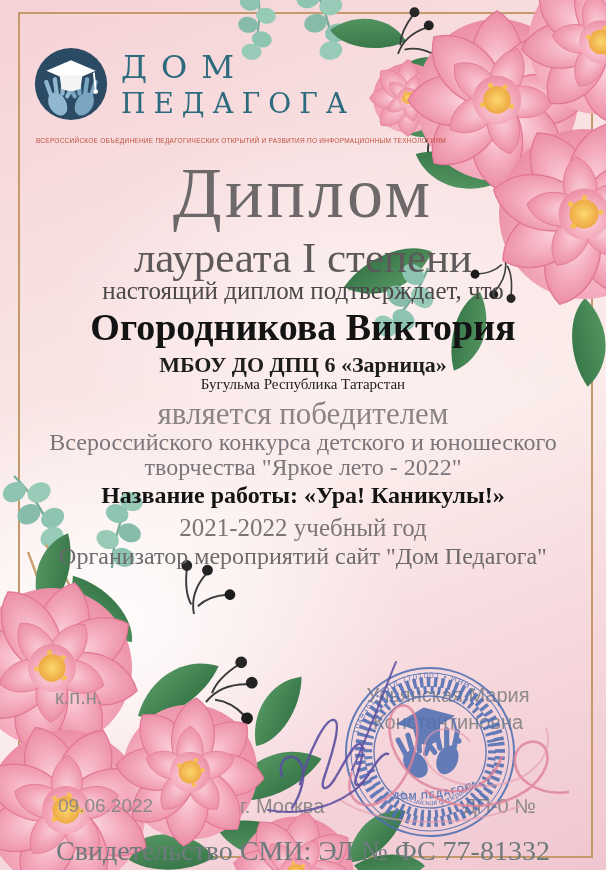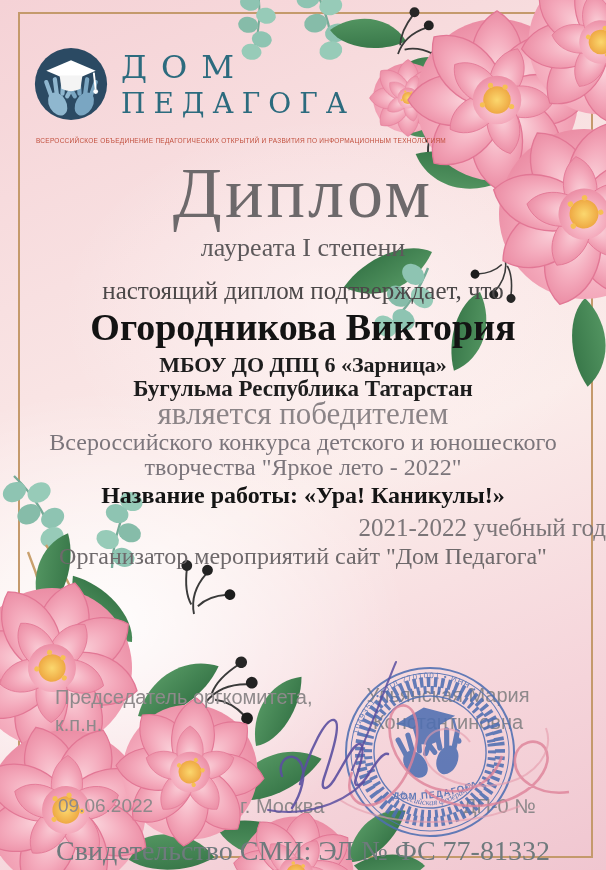--- a/index.html
+++ b/index.html
@@ -10,30 +10,30 @@
       radial-gradient(ellipse 420px 300px at 55% 36%, rgba(255,250,250,.55), rgba(255,255,255,0) 65%),
       linear-gradient(158deg,#f5d2d6 0%,#f8e0e1 28%,#fbecea 55%,#f5d4da 82%,#f0c6d0 100%);
     font-family:"Liberation Serif", serif;
   }
   .frame{position:absolute;left:18px;top:12px;right:13px;bottom:12px;
     border:2px solid #c49a6c;z-index:1;}
   svg.decor{position:absolute;left:0;top:0;z-index:2;}
   svg.overlay{position:absolute;left:0;top:0;z-index:5;pointer-events:none;}
   .t{position:absolute;left:0;right:0;text-align:center;z-index:4;white-space:nowrap;}
   .title{top:152px;font-size:72px;color:#6d696b;letter-spacing:3px;text-align:center;}
-  .degree{top:233px;font-size:26px;color:#5d595b;}
+  .degree{top:233px;font-size:43px;color:#5d595b;}
   .confirm{top:277px;font-size:25px;color:#4c4849;}
   .recipient{top:305px;font-size:38px;color:#131313;font-weight:600;}
   .org{top:352px;font-size:22px;color:#1d1d1d;font-weight:600;}
-  .loc{top:376px;font-size:23px;color:#1d1d1d;font-weight:700;}
+  .loc{top:376px;font-size:15px;color:#1d1d1d;font-weight:400;}
   .award{top:396px;font-size:31px;color:#8b8487;}
   .contest1{top:429px;font-size:24px;color:#7b757b;}
   .contest2{top:454px;font-size:24px;color:#7b757b;}
   .work{top:482px;font-size:24px;color:#141414;font-weight:600;}
-  .year{top:514px;font-size:25px;color:#7b7578;text-align:right;}
+  .year{top:514px;font-size:25px;color:#7b7578;}
   .organizer{top:543px;font-size:24px;color:#6e696b;}
   .sans{font-family:"Liberation Sans", sans-serif;}
   .position{left:55px;right:auto;top:684px;font-size:20px;color:#8e898b;
     text-align:left;line-height:27px;white-space:normal;width:300px;}
   .signer{left:350px;right:auto;top:682px;width:196px;font-size:20px;color:#8e898b;
     text-align:center;line-height:27px;}
   .date{left:58px;right:auto;top:795px;font-size:19px;color:#8e898b;text-align:left;}
   .city{left:240px;right:auto;top:795px;font-size:20px;color:#8e898b;text-align:left;}
   .docnum{left:463px;right:auto;top:795px;font-size:20px;color:#8e898b;text-align:left;}
   .media{top:835px;font-size:28px;color:#6f7a7d;z-index:4;}
@@ -192,21 +192,20 @@
   <div class="t org">МБОУ ДО ДПЦ 6 «Зарница»</div>
   <div class="t loc">Бугульма Республика Татарстан</div>
   <div class="t award">является победителем</div>
   <div class="t contest1">Всероссийского конкурса детского и юношеского</div>
   <div class="t contest2">творчества "Яркое лето - 2022"</div>
   <div class="t work">Название работы: «Ура! Каникулы!»</div>
   <div class="t year">2021-2022 учебный год</div>
   <div class="t organizer">Организатор мероприятий сайт "Дом Педагога"</div>
 
   <div class="t sans position">
-    <div>Председатель оргкомитета,</div>
     <div>к.п.н.</div>
   </div>
   <div class="t sans signer">
     <div>Ульянская Мария</div>
     <div>Константиновна</div>
   </div>
 
   <div class="t sans date">09.06.2022</div>
   <div class="t sans city">г. Москва</div>
   <div class="t sans docnum">ДП-0 №</div>

